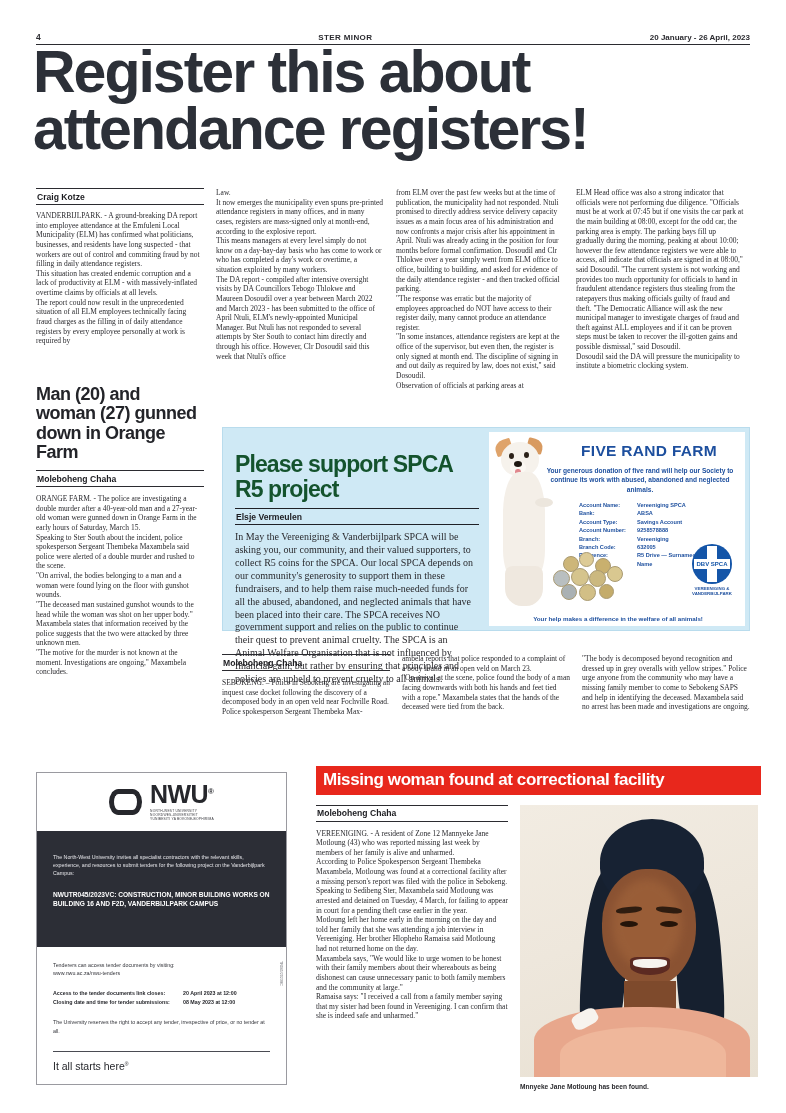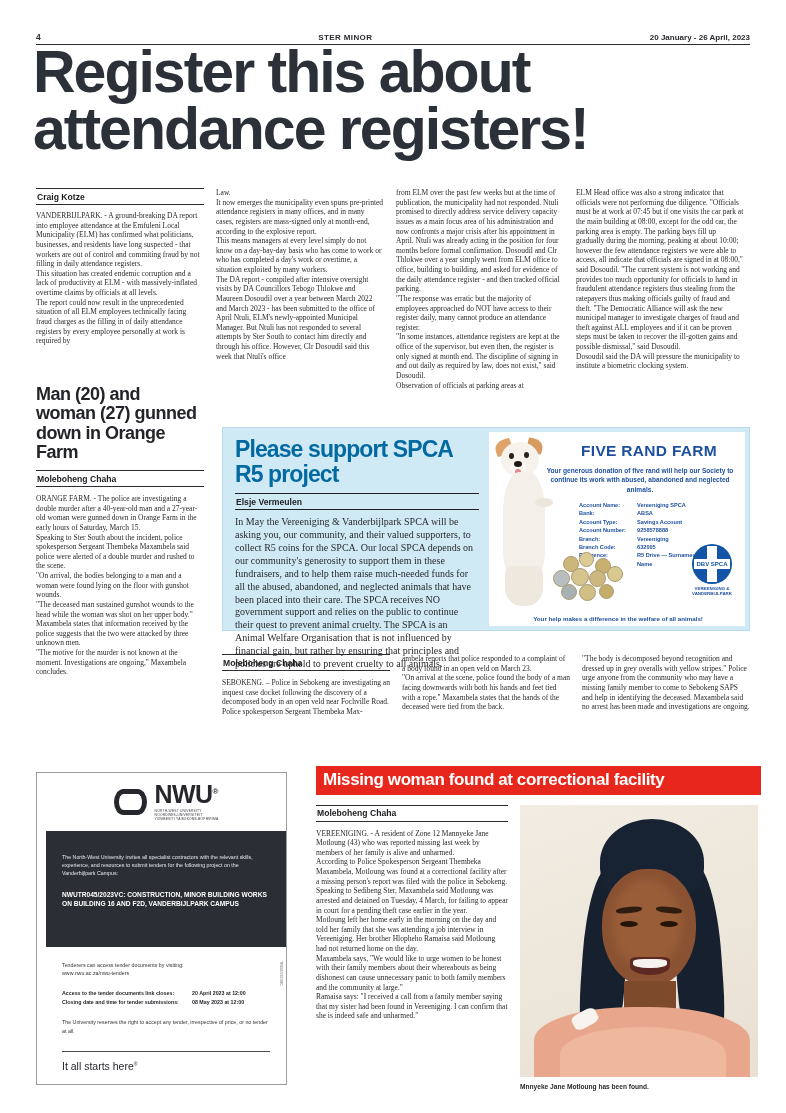--- a/index.html
+++ b/index.html
@@ -58,21 +58,21 @@
   .story2 .body-col { margin-top: 7px; }
 
   
   .spca-ad {
     position: absolute; left: 222px; top: 427px; width: 528px; height: 204px;
     background: #cfe9f5; border: 1px solid #b9dced; display: flex;
   }
   .spca-left { width: 268px; padding: 9px 10px 8px 12px; }
   .spca-left h3 {
     font-family: "Liberation Sans", sans-serif; font-weight: 700;
-    font-size: 23px; line-height: 1.07; letter-spacing: -0.9px; color: #0369a1;
+    font-size: 23px; line-height: 1.07; letter-spacing: -0.9px; color: #14532d; margin-top: 15px;
   }
   .spca-left .byline-band { margin-top: 7px; border-color: #1f2026; }
   .spca-left .body-col { margin-top: 6px; font-size: 10px; line-height: 1.29; }
 
   .spca-right { width: 258px; position: relative; background: #ffffff; margin: 4px 4px 4px 0; overflow: hidden; }
   .frd-title {
     position: absolute; left: 66px; top: 10px; width: 188px; text-align: center;
     font-family: "Liberation Sans", sans-serif; font-weight: 700;
     font-size: 15.5px; letter-spacing: 0.3px; color: #1d4f9e;
   }
@@ -121,21 +121,21 @@
   .story3 h2 {
     font-family: "Liberation Sans", sans-serif; font-weight: 700;
     font-size: 21.5px; letter-spacing: -0.8px; color: #232429; line-height: 1.05;
   }
   .story3 .cols { display: flex; gap: 12px; margin-top: 9px; }
   .story3 .col { width: 168px; }
   .story3 .col .body-col { margin-top: 7px; }
   .story3 .col.noband .body-col { margin-top: 0; }
 
   
-  .nwu-ad { position: absolute; left: 36px; top: 772px; width: 251px; height: 313px; border: 1px solid #9a9aa0; background: #ffffff; overflow: hidden; padding-left: 9px; }
+  .nwu-ad { position: absolute; left: 36px; top: 772px; width: 251px; height: 313px; border: 1px solid #9a9aa0; background: #ffffff; overflow: hidden; }
   .nwu-logo-area { height: 58px; display: flex; align-items: center; justify-content: center; background: #ffffff; }
   .nwu-logo { display: flex; align-items: center; gap: 7px; }
   .nwu-glyph { width: 34px; height: 30px; position: relative; }
   .nwu-glyph .c1, .nwu-glyph .c2 { position: absolute; top: 2px; width: 19px; height: 26px; border: 5.5px solid #26272c; }
   .nwu-glyph .c1 { left: 0; border-radius: 50% 0 0 50%; border-right: none; }
   .nwu-glyph .c2 { left: 14px; border-radius: 0 50% 50% 0; border-left: none; }
   .nwu-word { font-family: "Liberation Sans", sans-serif; font-weight: 700; font-size: 25px; letter-spacing: -0.6px; color: #26272c; line-height: 0.9; position: relative; }
   .nwu-word sup { font-size: 8px; vertical-align: super; }
   .nwu-sub { font-family: "Liberation Sans", sans-serif; font-size: 3.3px; color: #3a3b40; line-height: 1.28; letter-spacing: .2px; margin-top: 2px; }
   .nwu-dark { background: #2c2e36; color: #f2f2f4; padding: 22px 16px 18px 16px; height: 116px; }

